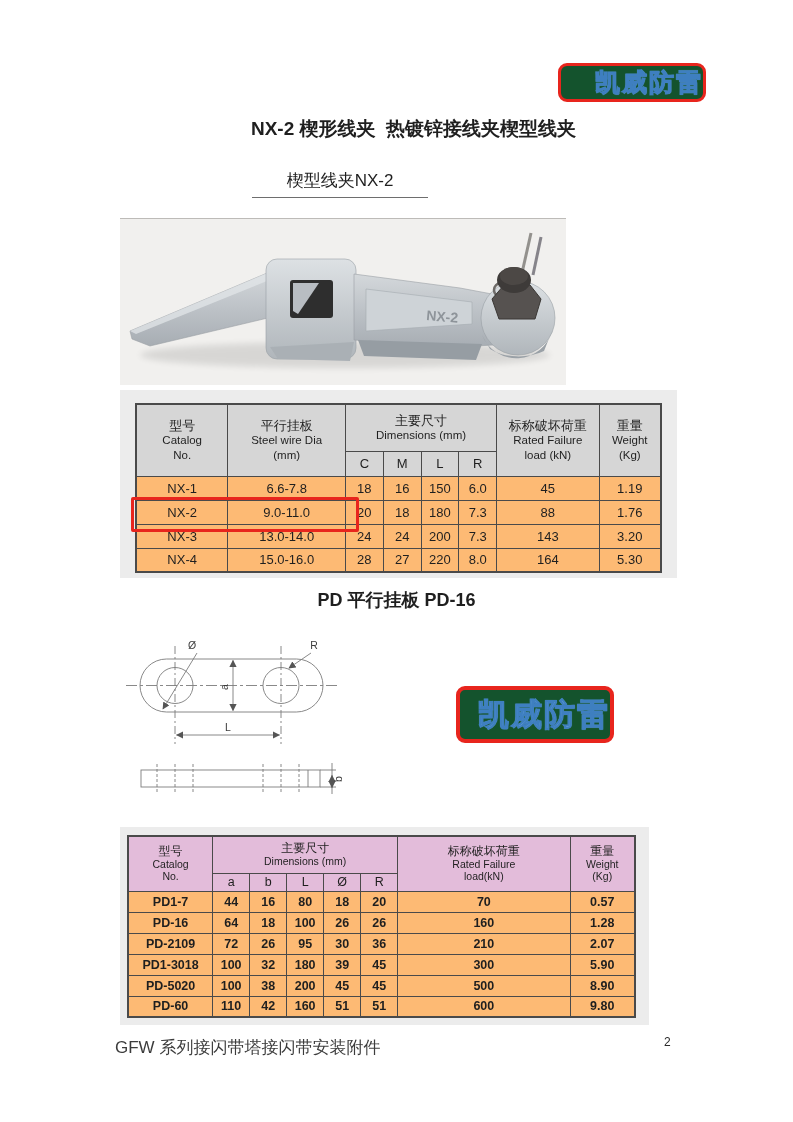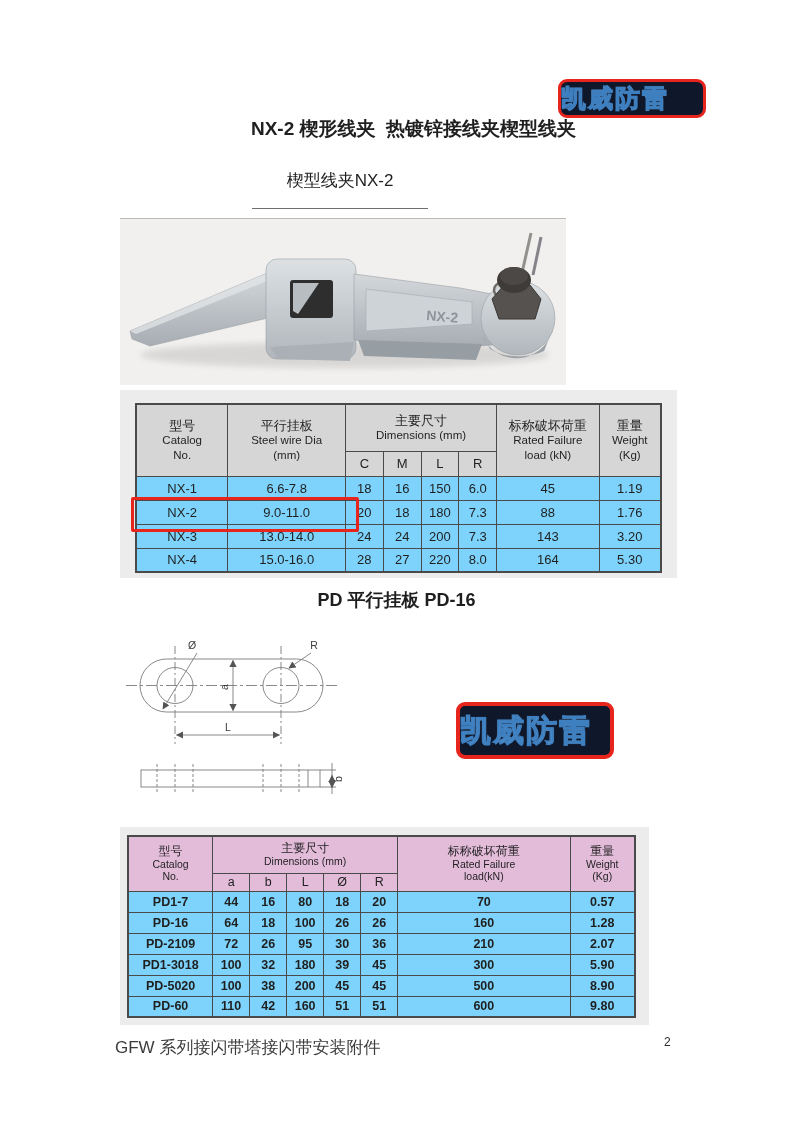--- a/index.html
+++ b/index.html
@@ -5,46 +5,46 @@
   * { margin:0; padding:0; box-sizing:border-box; }
   html,body { background:#ffffff; }
   .page {
     position:relative; width:793px; height:1122px; margin:0 auto;
     background:#ffffff; overflow:hidden;
     font-family:"Liberation Sans", "DejaVu Sans", sans-serif; color:#1f1f1f;
   }
 
   
   .badge {
-    position:absolute; display:flex; align-items:center; justify-content:flex-start;
-    border:3px solid #e8251d; border-radius:9px; background:#0f172a;
+    position:absolute; display:flex; align-items:center; justify-content:flex-end;
+    border:3px solid #e8251d; border-radius:9px; background:#14532d;
     color:#6fa9da; font-weight:bold; letter-spacing:2px;
-    -webkit-text-stroke:1px #3e7fc0; text-shadow:0 0 1px #9cc6e8;margin-top:16px;
+    -webkit-text-stroke:1px #3e7fc0; text-shadow:0 0 1px #9cc6e8;
   }
   .badge.b1 { left:558px; top:63px; width:148px; height:39px; font-size:25px; }
   .badge.b2 { left:456px; top:686px; width:158px; height:57px; font-size:31px; border-width:4px; }
 
   
   .title { position:absolute; top:116px; left:0; width:100%; text-align:center;
            font-size:19px; font-weight:bold; white-space:pre;margin-left:17px; }
   .subtitle { position:absolute; left:252px; top:169px; width:176px; text-align:center;
-              font-size:17px; padding-bottom:16px; border-bottom:1px solid #6e6e6e; }
+              font-size:17px; padding-bottom:5px; border-bottom:1px solid #6e6e6e; }
   .pd-title { position:absolute; top:588px; left:0; width:100%; text-align:center;
               font-size:18px; font-weight:bold; }
 
   
   .photo { position:absolute; left:120px; top:218px; width:446px; height:167px;
            border-top:1px solid #bdbbb8; }
 
   
   .img-block { position:absolute; background:#ececec; }
   .tbl1 { left:120px; top:390px; width:557px; height:188px; }
   .tbl2 { left:120px; top:827px; width:529px; height:198px; }
 
-  table { border-collapse:collapse; table-layout:fixed; background:#7dd3fc; }
+  table { border-collapse:collapse; table-layout:fixed; background:#fdba74; }
   .t1 { margin:13px 0 0 15px; width:527px; border:2px solid #4a4a4a; }
   .t2 { margin:8px 0 0 7px;  width:509px; border:2px solid #4a4a4a; }
   th, td { border:1px solid #4a4a4a; text-align:center; vertical-align:middle;
            font-weight:normal; padding:0 2px; }
 
   .t1 thead tr.top th { height:47px; }
   .t1 thead tr.sub th { height:25px; font-size:13px; }
   .t1 tbody td { height:24px; font-size:13px; }
   .t1 th { background:#d6d6d6; }
   .t1 .ln { display:block; line-height:15px; }

